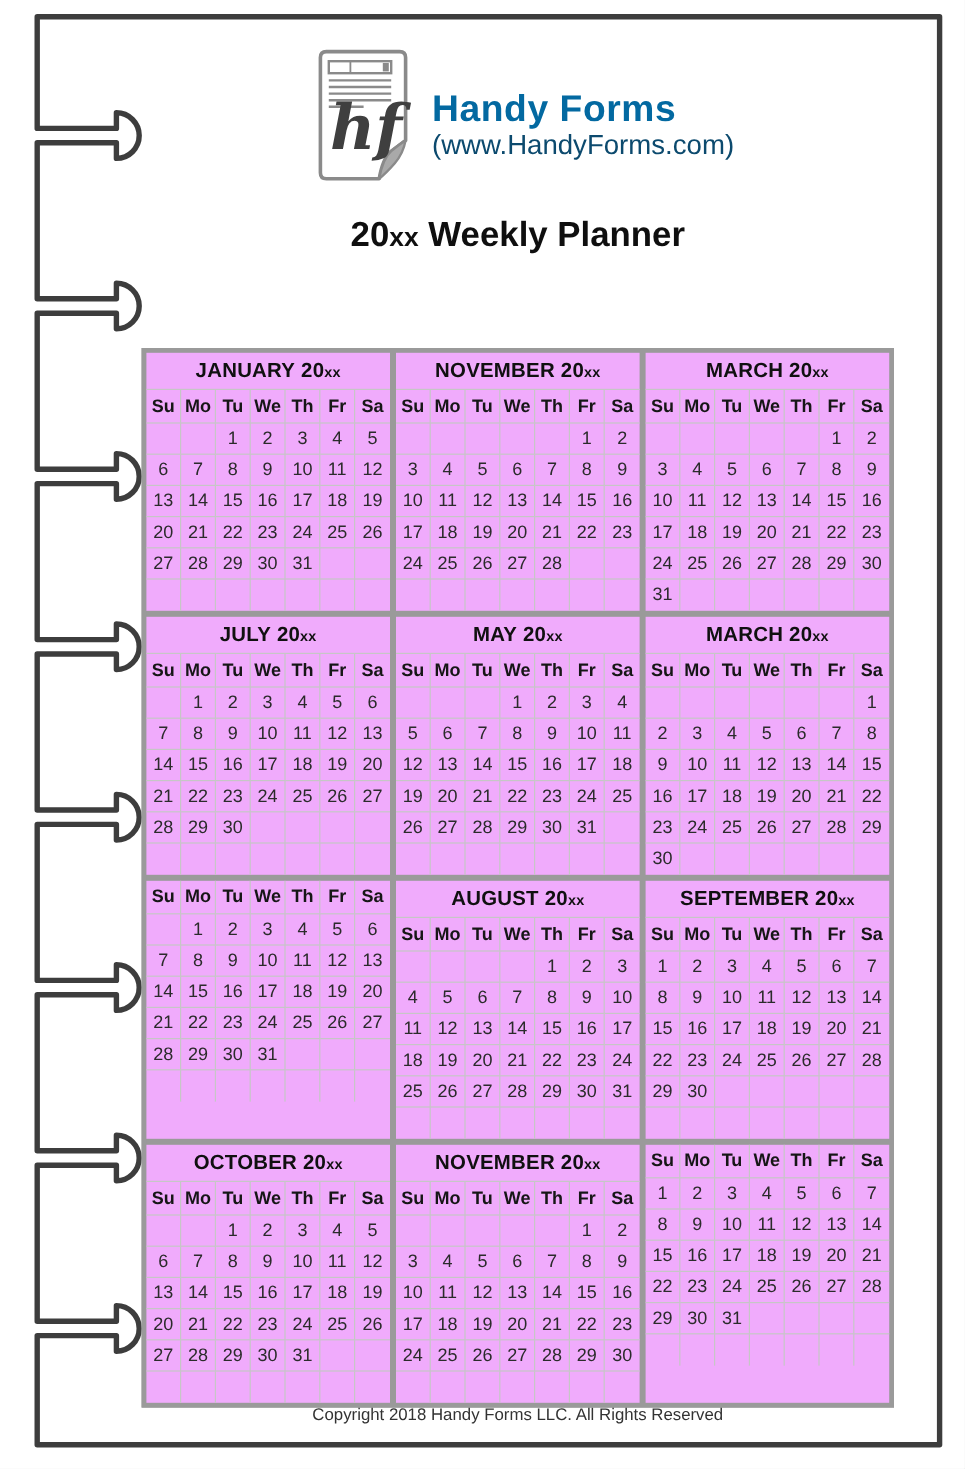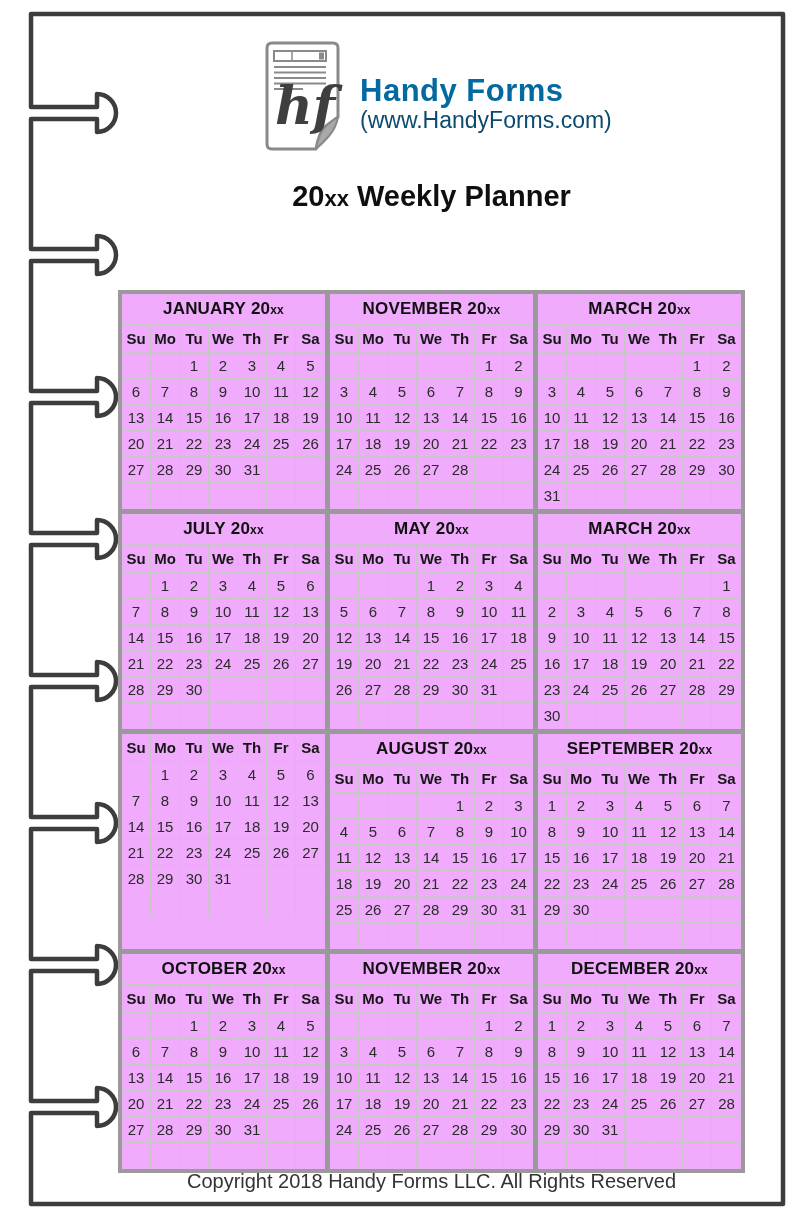--- a/index.html
+++ b/index.html
@@ -53,21 +53,21 @@
     overflow:hidden;
   }
   .cell:nth-child(7n){border-right:none;}
   .wd{height:28px;line-height:28px;font-size:15px;font-weight:bold;color:#161616;}
   .day{height:26px;line-height:26px;font-size:15px;color:var(--daytext);}
   .days .cell:nth-child(n+36){border-bottom:none;}
 
   
   .copyright{
     position:absolute;left:118px;top:1170px;width:627px;
-    text-align:center;font-size:20px;color:#333;
+    text-align:center;font-size:14px;color:#333;
   }
 </style>
 </head>
 <body>
 
 <svg class="outline-svg" viewBox="0 0 804 1224" aria-hidden="true">
   <path d="M 31 14 H 783 V 1204 H 31
            V 1113 H 97 V 1126 A 19 19 0 0 0 97 1088 V 1101 H 31
            V 971  H 97 V 984  A 19 19 0 0 0 97 946  V 959  H 31
            V 829  H 97 V 842  A 19 19 0 0 0 97 804  V 817  H 31
@@ -722,21 +722,20 @@
         <div class="cell day"></div>
         <div class="cell day"></div>
         <div class="cell day"></div>
         <div class="cell day"></div>
         <div class="cell day"></div>
         <div class="cell day"></div>
       </div>
   </section>
 
   <section class="month">
-    <div class="month-title"><span class="m-name">DECEMBER</span>&nbsp;<span class="m-year">20</span><span class="m-xx">xx</span></div>
     <div class="weekdays">
         <div class="cell wd">Su</div>
         <div class="cell wd">Mo</div>
         <div class="cell wd">Tu</div>
         <div class="cell wd">We</div>
         <div class="cell wd">Th</div>
         <div class="cell wd">Fr</div>
         <div class="cell wd">Sa</div>
       </div>
     <div class="days">

